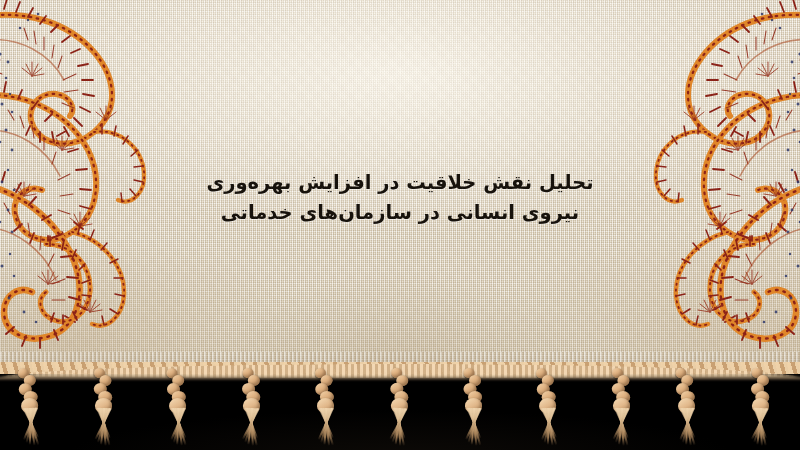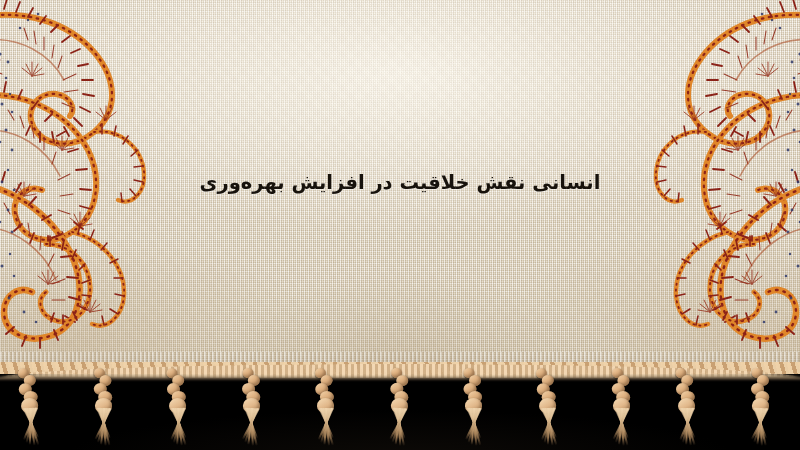--- a/index.html
+++ b/index.html
@@ -412,21 +412,22 @@
         <g stroke="#a8471f" stroke-width="1.6" opacity=".55">
           <path d="M-10,40 C26,36 56,54 70,80"></path>
           <path d="M-12,130 C24,128 52,148 66,176"></path>
           <path d="M-14,226 C22,228 50,250 62,280"></path>
         </g>
       </g>
     </svg>
   </div>
 
   <div class="title-block">
-    <div class="title-line">انسانی نقش خلاقیت در افزایش بهره‌وری</div>
+    <div class="title-line">تحلیل نقش خلاقیت در افزایش بهره‌وری</div>
+    <div class="title-line">نیروی انسانی در سازمان‌های خدماتی</div>
   </div>
 
   <div class="fabric-hem"></div>
   <div class="black-field"></div>
   <div class="fabric-edge"></div>
 
   <div class="fringe" id="fringe">
     <div class="fringe-cord"></div>
     <div class="fringe-top"></div>
   <div class="tassel" style="left: 6px; transform: rotate(-3deg);">

